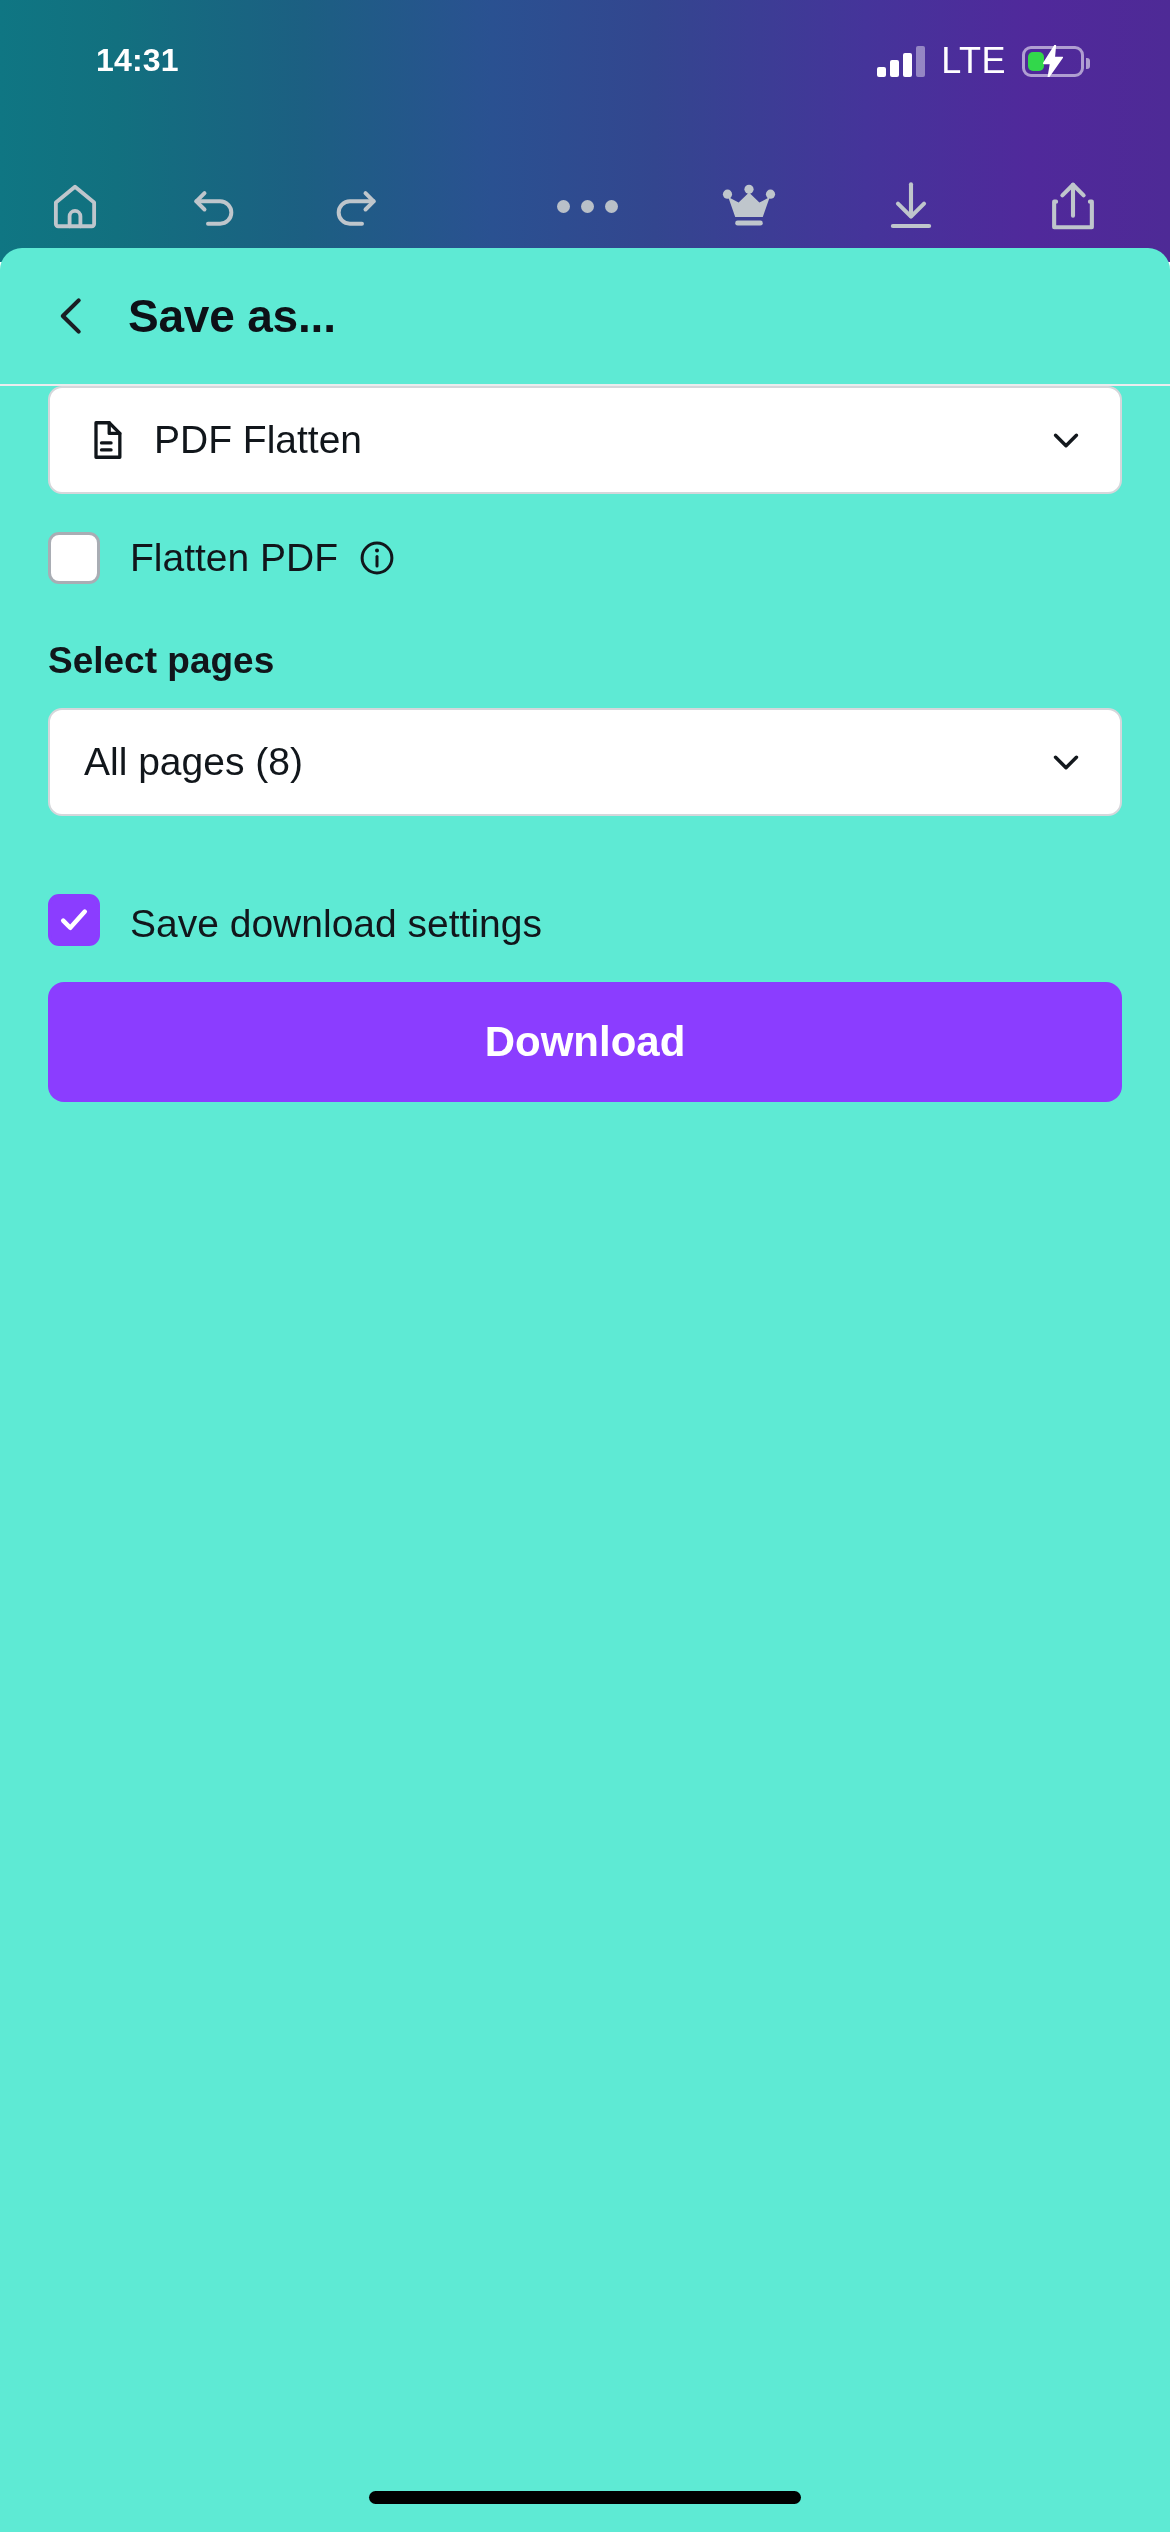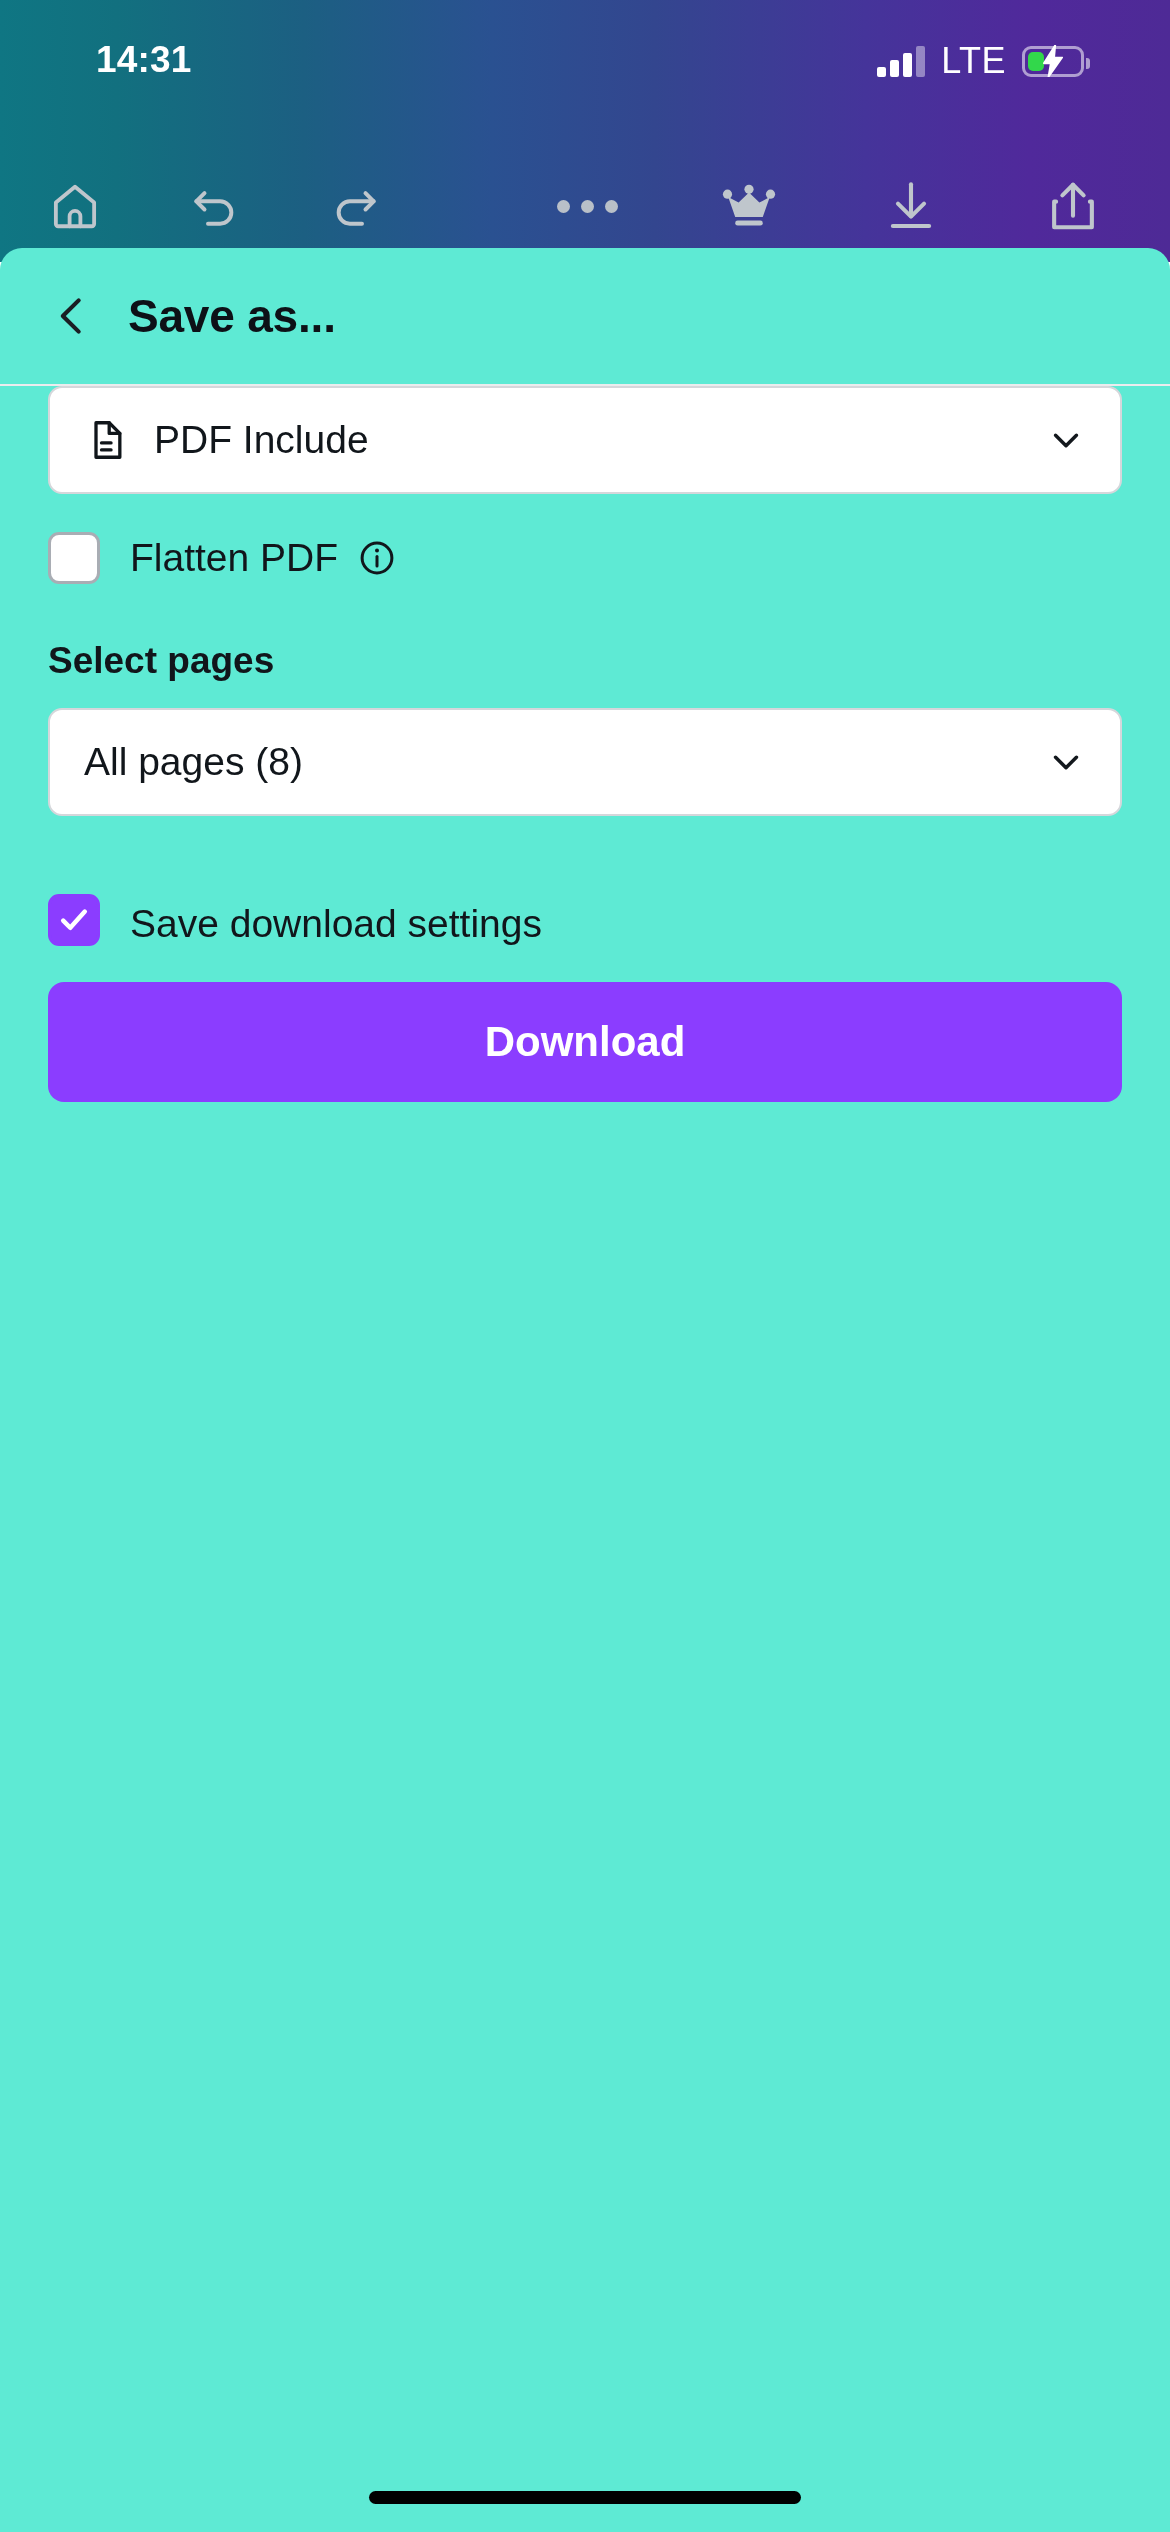--- a/index.html
+++ b/index.html
@@ -43,21 +43,21 @@
     width: 1170px;
     height: 108px;
     display: flex;
     align-items: center;
     justify-content: space-between;
     padding: 0 56px 0 0;
   }
   .status-time {
     margin-left: 96px;
     color: #ffffff;
-    font-size: 37px;
+    font-size: 32px;
     font-weight: bold;
     letter-spacing: 0.2px;
     margin-top: 12px;
   }
   .status-right {
     display: flex;
     align-items: center;
     gap: 16px;
     margin-top: 14px;
     margin-right: 30px;
@@ -418,21 +418,21 @@
 
       <div class="select-box">
         <span class="select-icon">
           <svg width="44" height="44" viewBox="0 0 24 24" fill="none" stroke="currentColor" stroke-width="1.8" stroke-linecap="round" stroke-linejoin="round">
             <path d="M6 2.6 h7.2 L19 8.4 V21.4 H6 Z"></path>
             <path d="M13.2 2.6 V8.4 H19"></path>
             <path d="M9 13.6 h5.2"></path>
             <path d="M9 17.4 h5.2"></path>
           </svg>
         </span>
-        <span class="select-value">PDF Include</span>
+        <span class="select-value">PDF Flatten</span>
         <span class="select-chevron">
           <svg width="38" height="38" viewBox="0 0 24 24" fill="none" stroke="currentColor" stroke-width="2.2" stroke-linecap="round" stroke-linejoin="round">
             <path d="M5.4 9 L12 15.6 L18.6 9"></path>
           </svg>
         </span>
       </div>
 
       <div class="check-row first">
         <span class="checkbox">
           

